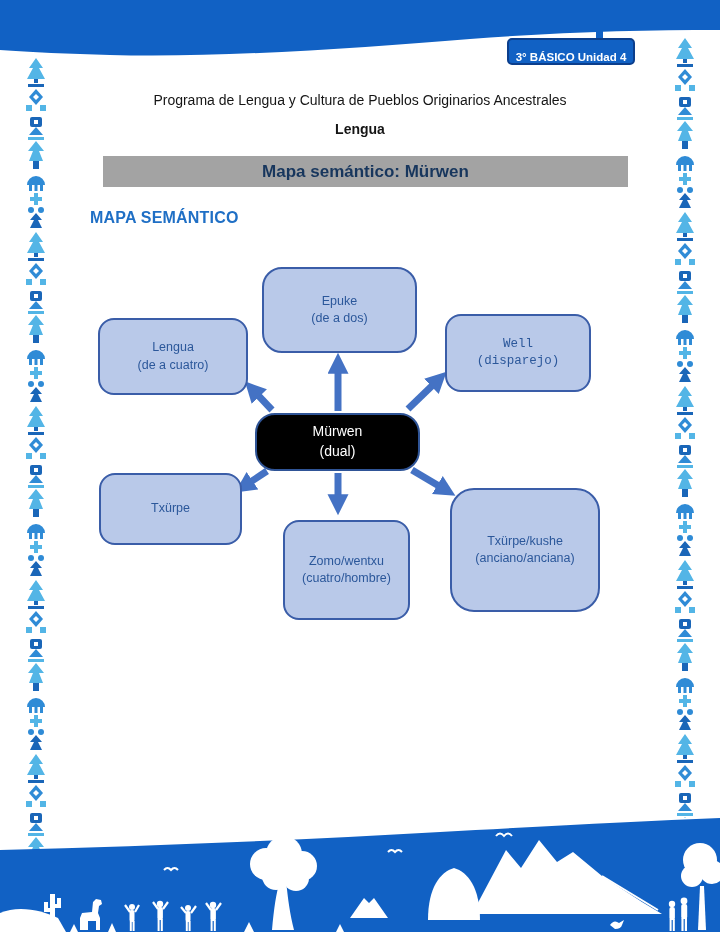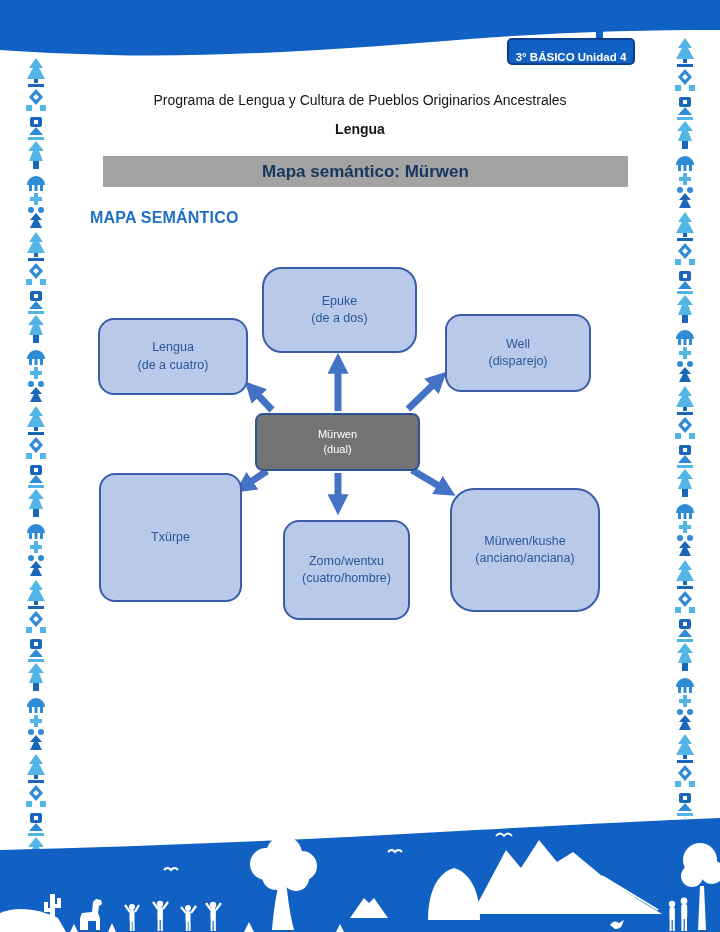--- a/index.html
+++ b/index.html
@@ -41,27 +41,27 @@
     color:#1f6fc5;font-size:16px;font-weight:bold;letter-spacing:.2px;
   }
   
   .node{
     position:absolute;display:flex;flex-direction:column;align-items:center;justify-content:center;
     text-align:center;background:#b9c9e9;border:2px solid #3a5da8;border-radius:16px;
     color:#2b579a;font-size:12.5px;line-height:1.4;padding:2px 6px;box-sizing:border-box;
   }
   .node .t{white-space:pre-line;}
   .node.center{
-    background:#737373;border-color:#2f5496;color:#ffffff;font-size:11px;border-radius:8px;
+    background:#000000;border-color:#2f5496;color:#ffffff;font-size:14px;border-radius:20px;
   }
   .n-epuke {left:262px;top:267px;width:155px;height:86px;border-radius:20px;}
   .n-melike{left:98px; top:318px;width:150px;height:77px;}
-  .n-well  {left:445px;top:314px;width:146px;height:78px;}
+  .n-well  {left:445px;top:314px;width:146px;height:78px;font-family:Liberation Mono, monospace;}
   .n-center{left:255px;top:413px;width:165px;height:58px;}
-  .n-txurpe{left:99px; top:473px;width:143px;height:129px;}
+  .n-txurpe{left:99px; top:473px;width:143px;height:72px;}
   .n-zomo  {left:283px;top:520px;width:127px;height:100px;}
   .n-fucha {left:450px;top:488px;width:150px;height:124px;border-radius:24px;}
   .arrows{position:absolute;left:0;top:0;pointer-events:none;}
   
   .bottom-scene{position:absolute;left:0;bottom:0;}
 </style>
 </head>
 <body>
 
 <div class="page">
@@ -377,21 +377,21 @@
     <div class="t">(dual)</div>
   </div>
   <div class="node n-txurpe">
     <div class="t">Txürpe</div>
   </div>
   <div class="node n-zomo">
     <div class="t">Zomo/wentxu</div>
     <div class="t">(cuatro/hombre)</div>
   </div>
   <div class="node n-fucha">
-    <div class="t">Mürwen/kushe</div>
+    <div class="t">Txürpe/kushe</div>
     <div class="t">(anciano/anciana)</div>
   </div>
 
   <svg class="bottom-scene" width="720" height="120" viewBox="0 0 720 120">
     <path d="M0,38 C150,34 300,28 440,20 C550,14 640,9 720,6 L720,120 L0,120 Z" fill="#1161c4"></path>
     <g fill="#ffffff">
 
       <path d="M0,120 L0,101 C18,93 42,98 58,106 L66,120 Z"></path>
 
       <rect x="50" y="82" width="5" height="38"></rect>

